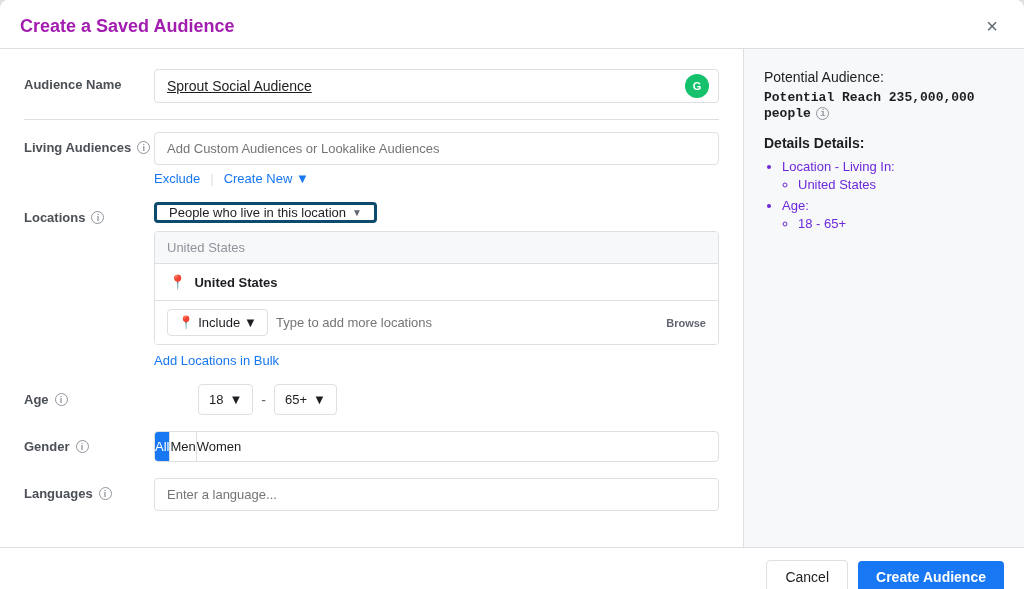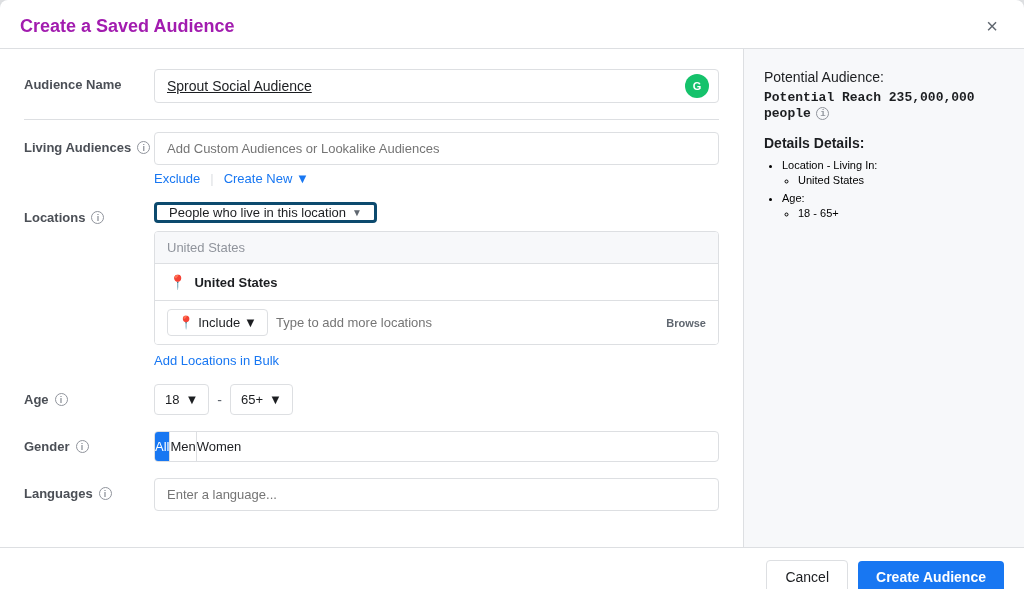--- a/index.html
+++ b/index.html
@@ -220,20 +220,21 @@
       font-size: 13px;
       color: #1877f2;
       cursor: pointer;
       margin-top: 8px;
       display: inline-block;
     }
     .age-row {
       display: flex;
       align-items: center;
       gap: 8px;
+      margin-left: 44px;
     }
     .select-btn {
       display: flex;
       align-items: center;
       gap: 6px;
       padding: 7px 10px;
       border: 1px solid #dddfe2;
       border-radius: 4px;
       background: #fff;
       cursor: pointer;
@@ -286,22 +287,22 @@
       font-family: Liberation Mono, monospace;
     }
     .audience-details-title {
       font-weight: 700;
       font-size: 14px;
       margin-bottom: 8px;
     }
     .details-list {
       list-style: disc;
       padding-left: 18px;
-      font-size: 11px;
-      color: #000000;
+      font-size: 13px;
+      color: #6d28d9;
     }
     .details-list li { margin-bottom: 6px; }
     .details-sub {
       list-style: circle;
       padding-left: 16px;
       margin-top: 3px;
     }
     .details-sub li { margin-bottom: 2px; }
     
     .modal-footer {

